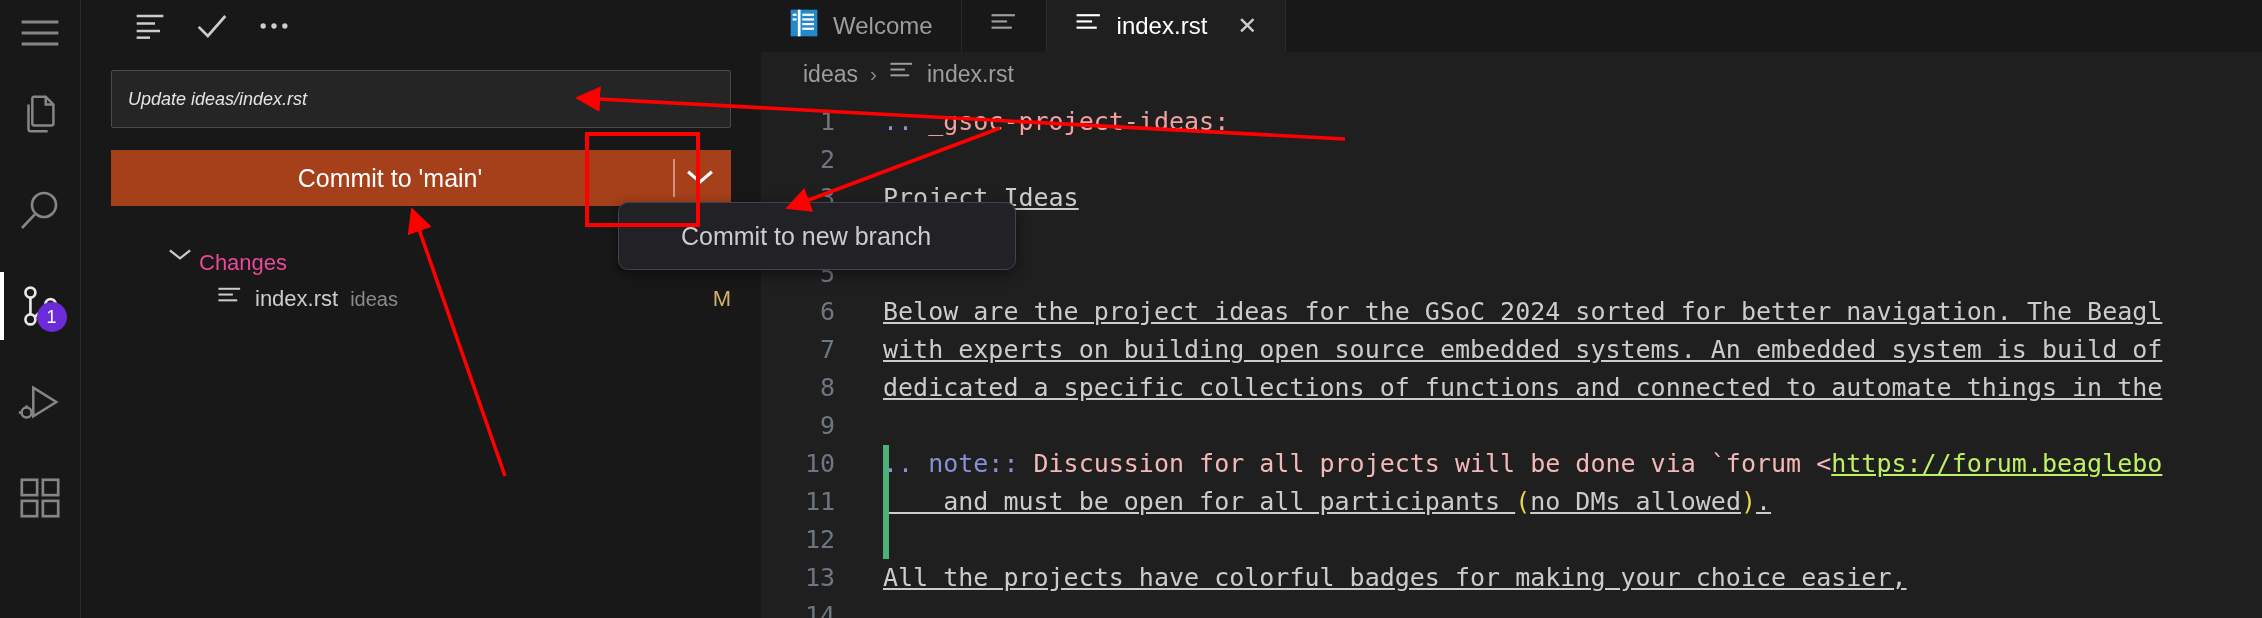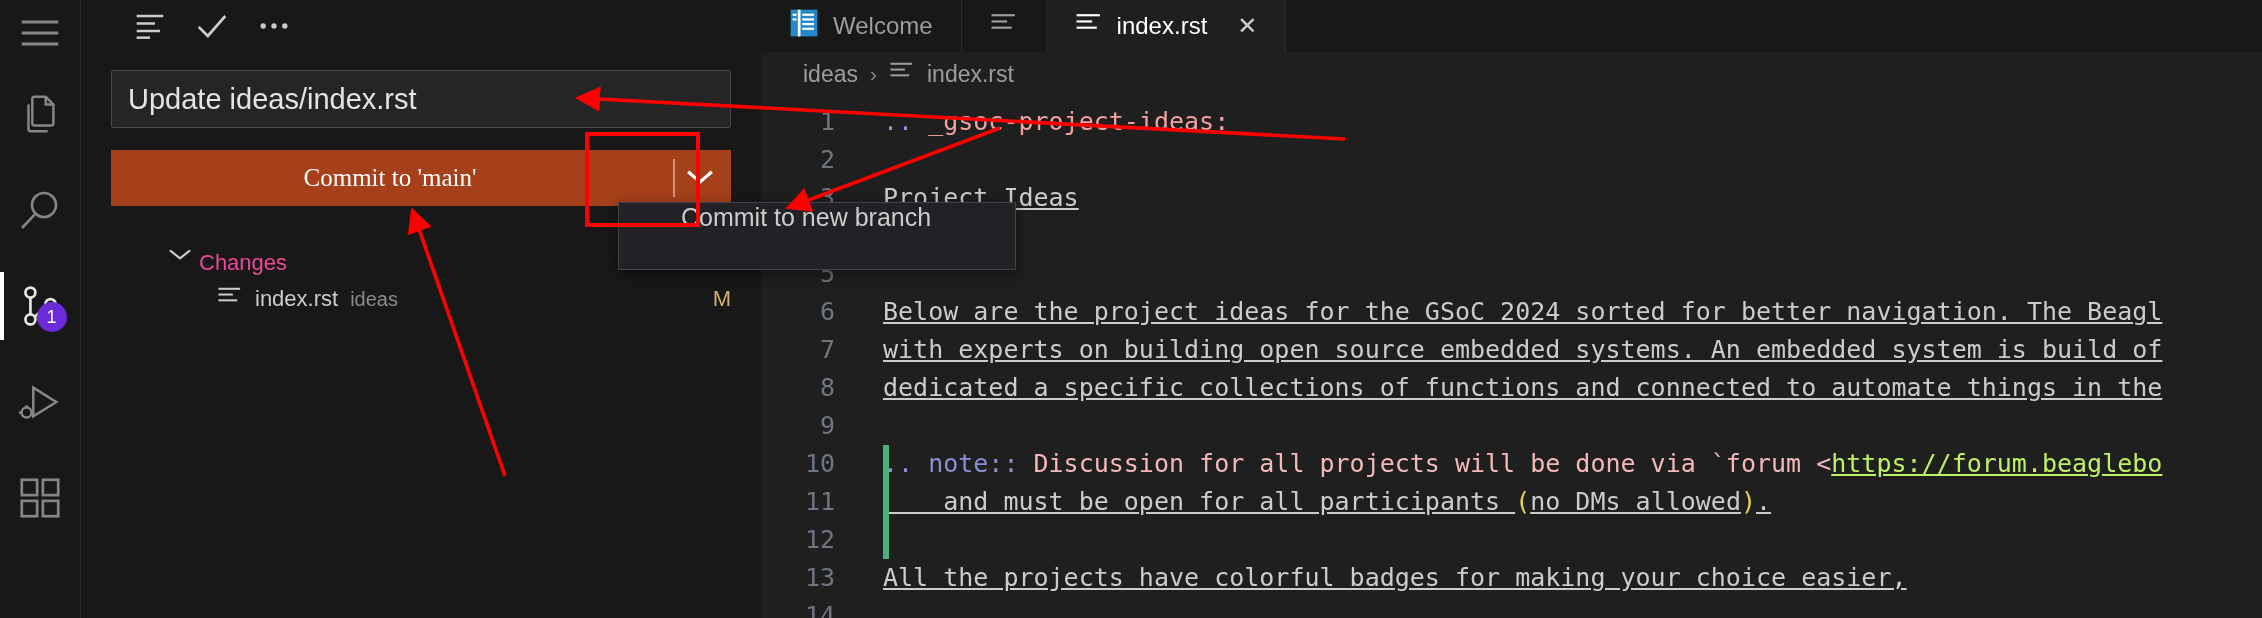--- a/index.html
+++ b/index.html
@@ -80,38 +80,39 @@
   .sc-actions { display: flex; align-items: center; gap: 28px; }
   .sc-actions .icn { color: #cccccc; display:flex; align-items:center; }
 
   .commit-msg-wrap { padding: 18px 30px 0 30px; }
   .commit-input {
     width: 100%;
     height: 58px;
     background: #252526;
     border: 1px solid #4a4a4a;
     color: #e4e4e4;
-    font-size: 29px;
+    font-size: 18px;
     font-family: "Liberation Sans", sans-serif;
     padding: 0 16px;
     outline: none;
     border-radius: 2px;
+    font-style: italic;
   }
   .commit-btn-row {
     margin: 22px 30px 0 30px;
     display: flex;
     height: 56px;
   }
   .commit-btn {
     flex: 1;
     background: #a6401a;
     color: #ffffff;
     border: none;
     font-size: 25px;
-    font-family: Liberation Serif, serif;
+    font-family: Liberation Sans, sans-serif;
     display: flex; align-items: center; justify-content: center;
     cursor: pointer;
   }
   .commit-split {
     width: 62px;
     background: #a6401a;
     display: flex; align-items: center; justify-content: center;
     position: relative;
     cursor: pointer;
   }
@@ -240,22 +241,22 @@
   .s-link    { color: #bef264; text-decoration: underline; }
   .s-paren   { color: #e8d44d; }
 
   
   .tooltip {
     position: absolute;
     left: 618px; top: 202px;
     width: 398px; height: 68px;
     background: #222126;
     border: 1px solid #45414e;
-    border-radius: 0;
-    display: flex; 
+    border-radius: 10px;
+    display: flex; align-items: center;
     padding-left: 62px;
     color: #cccccc;
     font-size: 25px;
     z-index: 30;
     box-shadow: 0 4px 14px rgba(0,0,0,.45);
   }
 
   
   .anno-svg {
     position: absolute;

